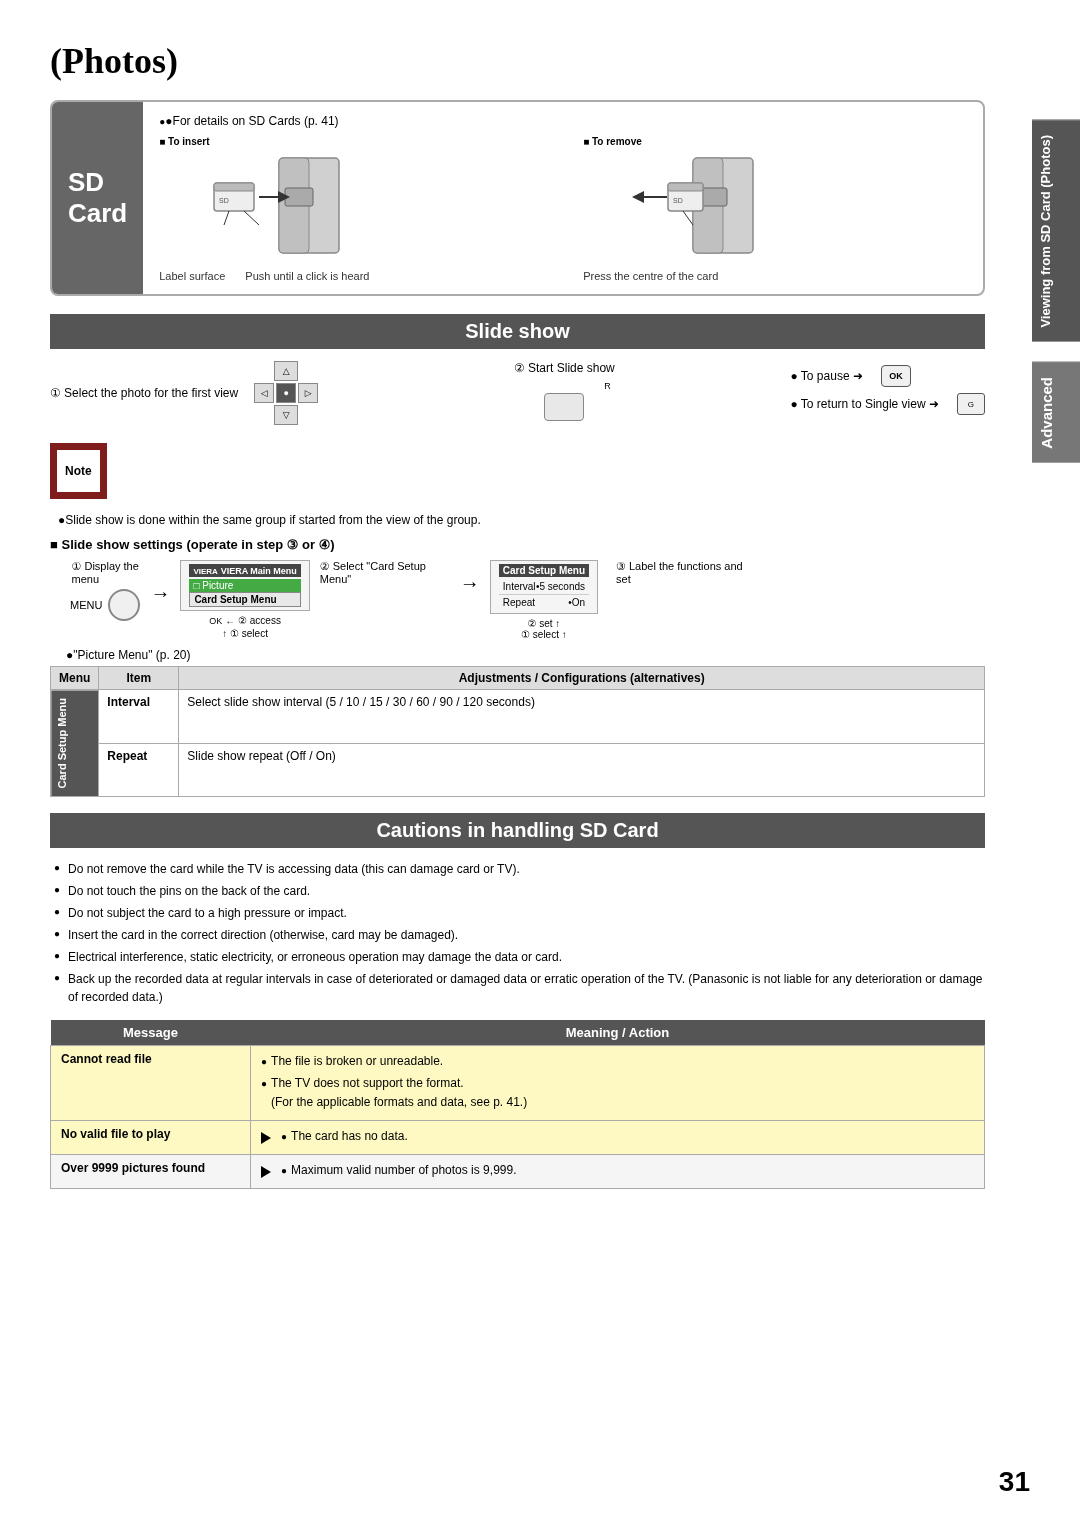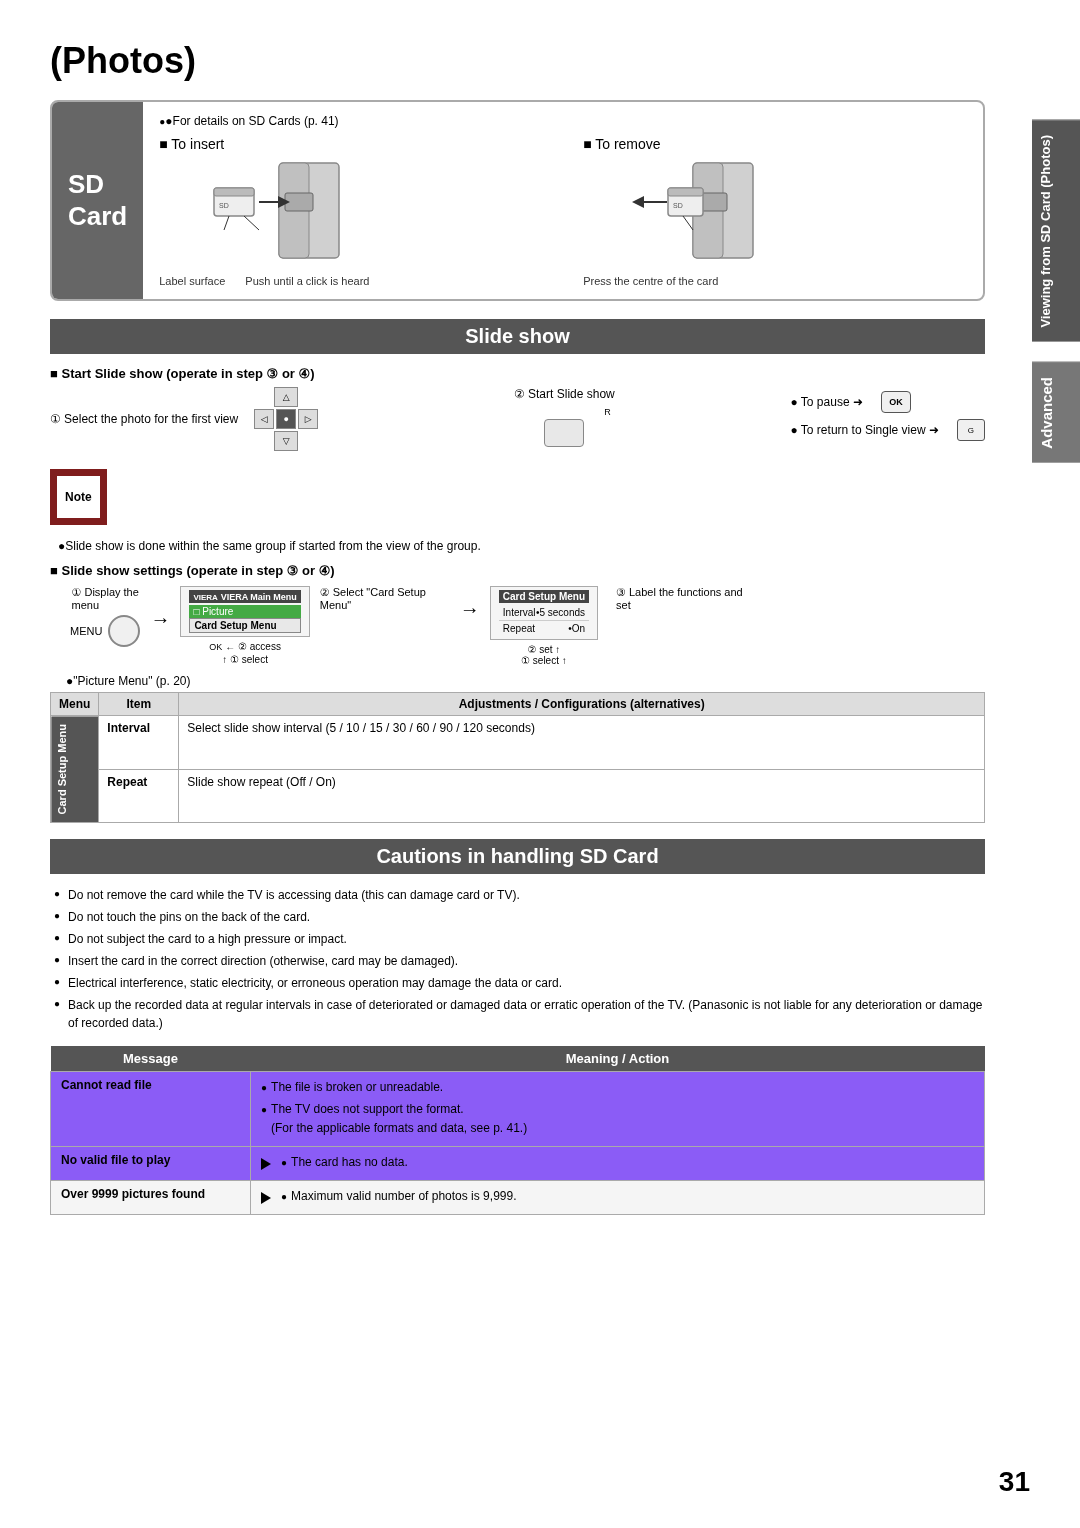--- a/index.html
+++ b/index.html
@@ -49,20 +49,21 @@
       background: #777;
       margin-top: 20px;
       font-size: 15px;
     }
 
     
     .page-title {
       font-size: 36px;
       font-weight: bold;
       margin-bottom: 18px;
+      font-family: Liberation Serif, serif;
     }
 
     
     .sd-card-section {
       border: 2px solid #aaa;
       border-radius: 8px;
       display: flex;
       margin-bottom: 18px;
       overflow: hidden;
     }
@@ -87,22 +88,22 @@
       margin-bottom: 8px;
     }
     .sd-diagrams {
       display: flex;
       gap: 40px;
     }
     .sd-diagram {
       flex: 1;
     }
     .sd-diagram-title {
-      font-size: 14px;
-      font-weight: normal;
+      font-size: 10px;
+      font-weight: bold;
       margin-bottom: 6px;
     }
     .sd-diagram-caption {
       font-size: 11px;
       color: #333;
       display: flex;
       gap: 20px;
       margin-top: 4px;
     }
 
@@ -243,21 +244,21 @@
       padding: 5px 12px;
       font-size: 13px;
       font-weight: bold;
     }
     .messages-table td {
       border: 1px solid #aaa;
       padding: 6px 10px;
       vertical-align: top;
     }
     .messages-table tr.shaded td {
-      background: #8b5cf6;
+      background: #fef9c3;
     }
     .messages-table tr.light td {
       background: #f5f5f5;
     }
     .msg-label {
       font-weight: bold;
       font-size: 12px;
       width: 200px;
     }
     .msg-detail {
@@ -400,21 +401,20 @@
             <span>Press the centre of the card</span>
           </div>
         </div>
       </div>
     </div>
   </div>
 
   <div class="slide-section">
     <div class="section-header">Slide show</div>
 
-    <div class="subsection-title">■ Start Slide show (operate in step ③ or ④)</div>
 
     <div class="slide-steps-row">
       <div class="slide-left">
 
         <div style="font-size:12px;">
           <span>① Select the photo for the first view</span>
         </div>
 
         <div style="display:flex;flex-direction:column;align-items:center;gap:2px;">
           <div style="width:24px;height:20px;background:#ddd;border:1px solid #888;display:flex;align-items:center;justify-content:center;font-size:9px;">△</div>

